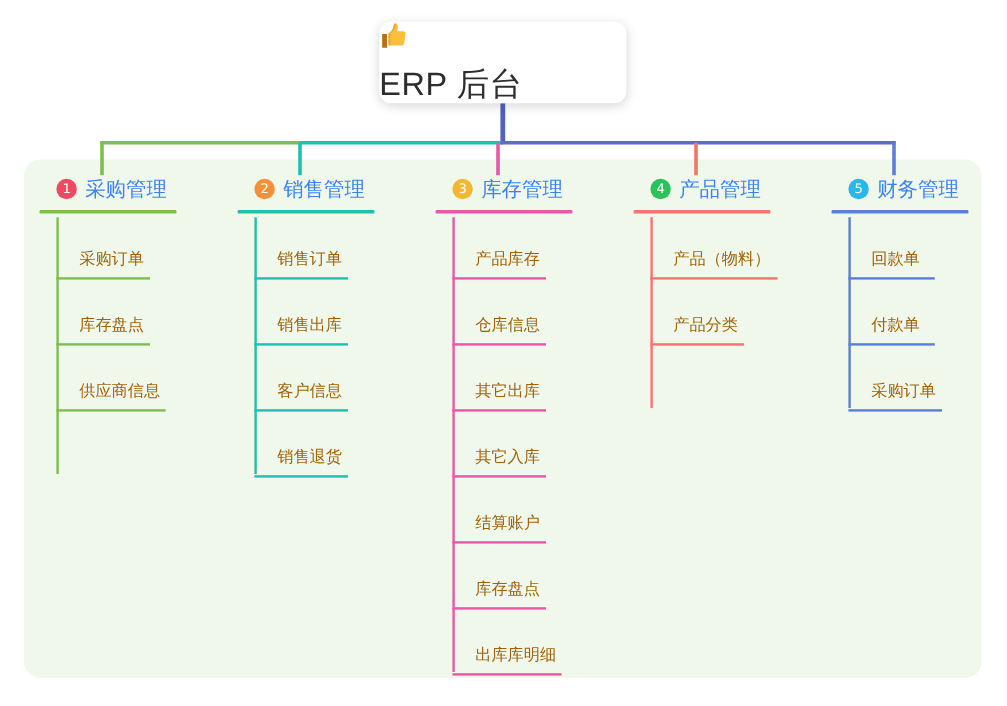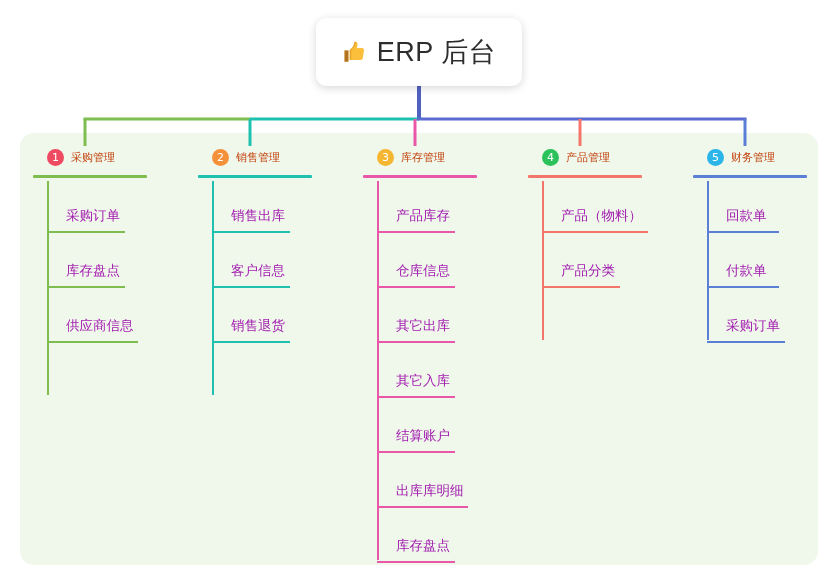--- a/index.html
+++ b/index.html
@@ -25,24 +25,25 @@
   .root-card {
     position: absolute;
     left: 316px;
     top: 18px;
     width: 206px;
     height: 68px;
     background: #ffffff;
     border-radius: 10px;
     box-shadow: 0 2px 9px rgba(0,0,0,0.16);
     display: flex;
-    align-items: center;
+    align-items: flex-start;
     justify-content: center;
     gap: 9px;
     z-index: 6;
+    flex-direction: column;
   }
   .root-emoji {
     font-size: 26px;
     line-height: 1;
     display: inline-block;
   }
   .root-thumb {
     width: 26px;
     height: 26px;
     display: block;
@@ -95,22 +96,22 @@
     height: 17px;
     border-radius: 50%;
     color: #ffffff;
     font-size: 11px;
     line-height: 17px;
     text-align: center;
     flex: 0 0 auto;
     font-family: "DejaVu Sans", sans-serif;
   }
   .col-title {
-    font-size: 11px;
-    color: #c2410c;
+    font-size: 17px;
+    color: #3b82f6;
     white-space: nowrap;
   }
   .head-rule {
     height: 3px;
     margin-top: 6px;
     border-radius: 1px;
   }
 
   .items {
     position: relative;
@@ -118,21 +119,21 @@
   }
   .leaf {
     position: relative;
     height: 55px;
   }
   .leaf-label {
     position: absolute;
     left: 33px;
     bottom: 8px;
     font-size: 13.5px;
-    color: #a21caf;
+    color: #a16207;
     white-space: nowrap;
   }
   .leaf-rule {
     position: absolute;
     left: 14px;
     bottom: 0px;
     height: 1.6px;
   }
 </style>
 </head>
@@ -195,20 +196,24 @@
         </div>
       </div>
       <div class="column" style="left: 198px;">
         <div class="col-head">
           <span class="badge" style="background: rgb(245, 144, 58);">2</span>
           <span class="col-title">销售管理</span>
         </div>
         <div class="head-rule" style="background: rgb(30, 192, 176); width: 114px;"></div>
         <div class="items">
           <div class="leaf">
+            <span class="leaf-label">销售订单</span>
+            <div class="leaf-rule" style="background: rgb(30, 192, 176); width: 78px;"></div>
+          </div>
+          <div class="leaf">
             <span class="leaf-label">销售出库</span>
             <div class="leaf-rule" style="background: rgb(30, 192, 176); width: 78px;"></div>
           </div>
           <div class="leaf">
             <span class="leaf-label">客户信息</span>
             <div class="leaf-rule" style="background: rgb(30, 192, 176); width: 78px;"></div>
           </div>
           <div class="leaf">
             <span class="leaf-label">销售退货</span>
             <div class="leaf-rule" style="background: rgb(30, 192, 176); width: 78px;"></div>
@@ -236,27 +241,27 @@
           </div>
           <div class="leaf">
             <span class="leaf-label">其它入库</span>
             <div class="leaf-rule" style="background: rgb(232, 87, 168); width: 78px;"></div>
           </div>
           <div class="leaf">
             <span class="leaf-label">结算账户</span>
             <div class="leaf-rule" style="background: rgb(232, 87, 168); width: 78px;"></div>
           </div>
           <div class="leaf">
+            <span class="leaf-label">库存盘点</span>
+            <div class="leaf-rule" style="background: rgb(232, 87, 168); width: 78px;"></div>
+          </div>
+          <div class="leaf">
             <span class="leaf-label">出库库明细</span>
             <div class="leaf-rule" style="background: rgb(232, 87, 168); width: 91px;"></div>
           </div>
-          <div class="leaf">
-            <span class="leaf-label">库存盘点</span>
-            <div class="leaf-rule" style="background: rgb(232, 87, 168); width: 78px;"></div>
-          </div>
         </div>
       </div>
       <div class="column" style="left: 528px;">
         <div class="col-head">
           <span class="badge" style="background: rgb(43, 194, 91);">4</span>
           <span class="col-title">产品管理</span>
         </div>
         <div class="head-rule" style="background: rgb(244, 117, 107); width: 114px;"></div>
         <div class="items">
           <div class="leaf">

